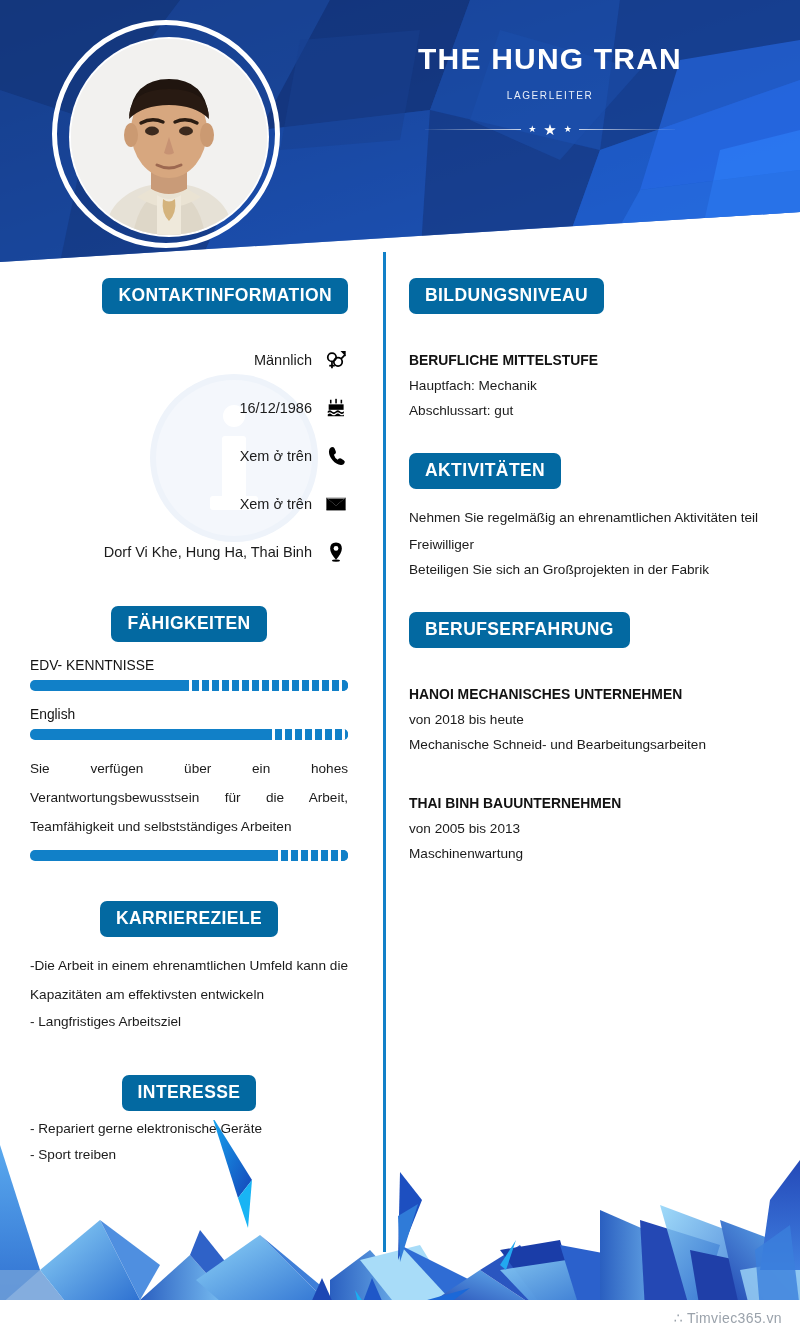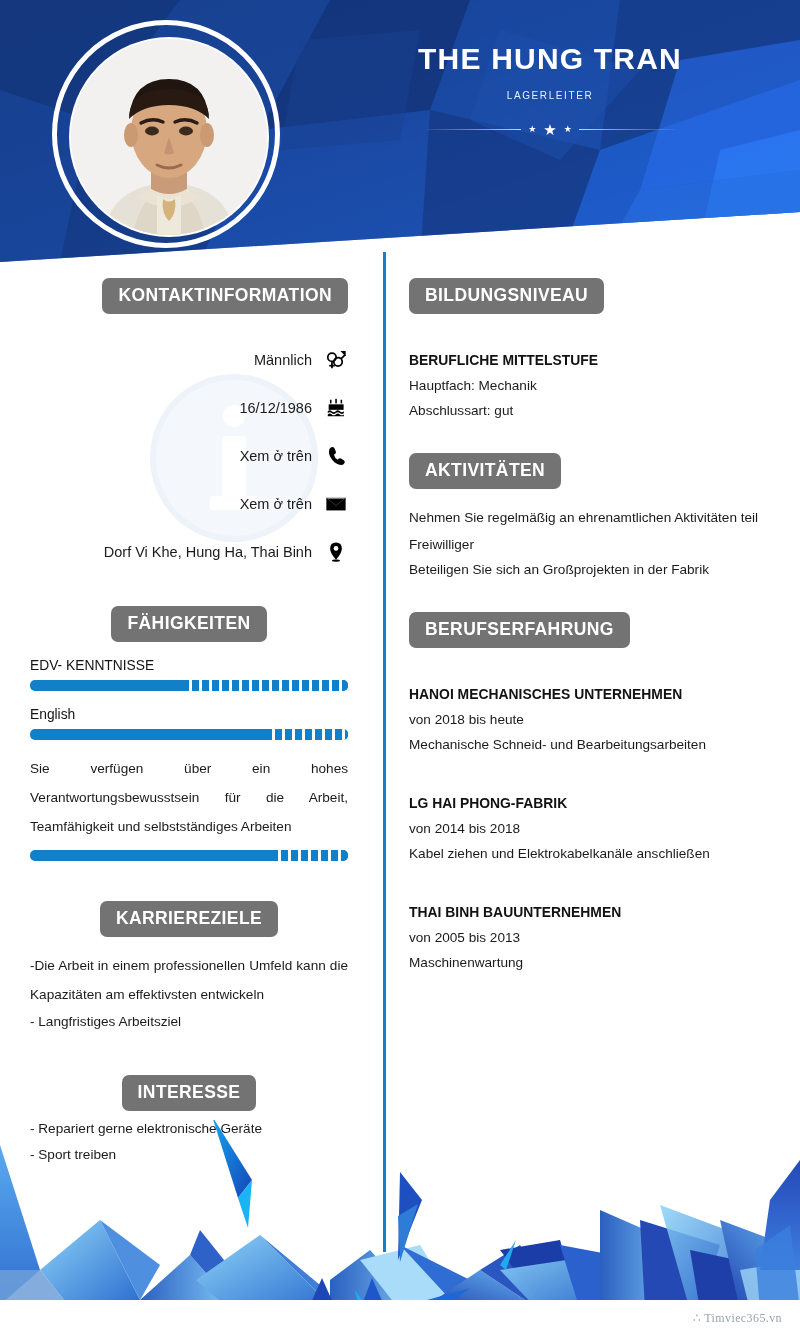--- a/index.html
+++ b/index.html
@@ -103,21 +103,21 @@
   .watermark {
     position: absolute;
     left: 148px; top: 372px;
     width: 172px; height: 172px;
     z-index: 0;
   }
 
   
   .badge {
     display: inline-block;
-    background: #737373;
+    background: #0369a1;
     color: #ffffff;
     font-size: 17.5px;
     font-weight: bold;
     letter-spacing: 0.4px;
     padding: 7px 16px 8px 16px;
     border-radius: 7px;
     white-space: nowrap;
   }
   .badge-row { display: flex; }
   .badge-row.right-align { justify-content: flex-end; }
@@ -213,22 +213,22 @@
     width: 800px; height: 215px;
   }
   .footer-bar {
     position: absolute; left: 0; bottom: 0;
     width: 800px; height: 35px;
     background: #ffffff;
   }
   .footer-credit {
     position: absolute;
     right: 18px; bottom: 9px;
-    font-family: Liberation Serif, serif;
-    font-size: 12px;
+    font-family: Liberation Sans, sans-serif;
+    font-size: 14px;
     color: #9aa2ab;
     letter-spacing: 0.4px;
     white-space: nowrap;
   }
 </style>
 </head>
 <body>
 
 <div class="page">
 
@@ -396,21 +396,21 @@
     </div>
 
     <div class="para">Sie verfügen über ein hohes Verantwortungsbewusstsein für die Arbeit, Teamfähigkeit und selbstständiges Arbeiten</div>
     <div class="bar bar-wrap-top">
       <div class="bar-empty" style="width:22%"></div>
     </div>
 
     <div class="badge-row center-align sec-gap-lg">
       <div class="badge">KARRIEREZIELE</div>
     </div>
-    <div class="para">-Die Arbeit in einem professionellen Umfeld kann die Kapazitäten am effektivsten entwickeln</div>
+    <div class="para">-Die Arbeit in einem ehrenamtlichen Umfeld kann die Kapazitäten am effektivsten entwickeln</div>
     <div class="list-line">- Langfristiges Arbeitsziel</div>
 
     <div class="badge-row center-align sec-gap-lg">
       <div class="badge">INTERESSE</div>
     </div>
     <div class="block-body">
       <div class="list-line">- Repariert gerne elektronische Geräte</div>
       <div class="list-line">- Sport treiben</div>
     </div>
   </div>
@@ -434,25 +434,20 @@
     <div class="badge-row left-align sec-gap-md">
       <div class="badge">BERUFSERFAHRUNG</div>
     </div>
 
     <div>
       <div class="entry-title">HANOI MECHANISCHES UNTERNEHMEN</div>
       <div class="entry-line">von 2018 bis heute</div>
       <div class="entry-line">Mechanische Schneid- und Bearbeitungsarbeiten</div>
     </div>
 
-    <div>
-      <div class="entry-title">LG HAI PHONG-FABRIK</div>
-      <div class="entry-line">von 2014 bis 2018</div>
-      <div class="entry-line">Kabel ziehen und Elektrokabelkanäle anschließen</div>
-    </div>
 
     <div>
       <div class="entry-title">THAI BINH BAUUNTERNEHMEN</div>
       <div class="entry-line">von 2005 bis 2013</div>
       <div class="entry-line">Maschinenwartung</div>
     </div>
   </div>
 
   <div class="footer-decor">
     <svg width="800" height="215" viewBox="0 0 800 215">

